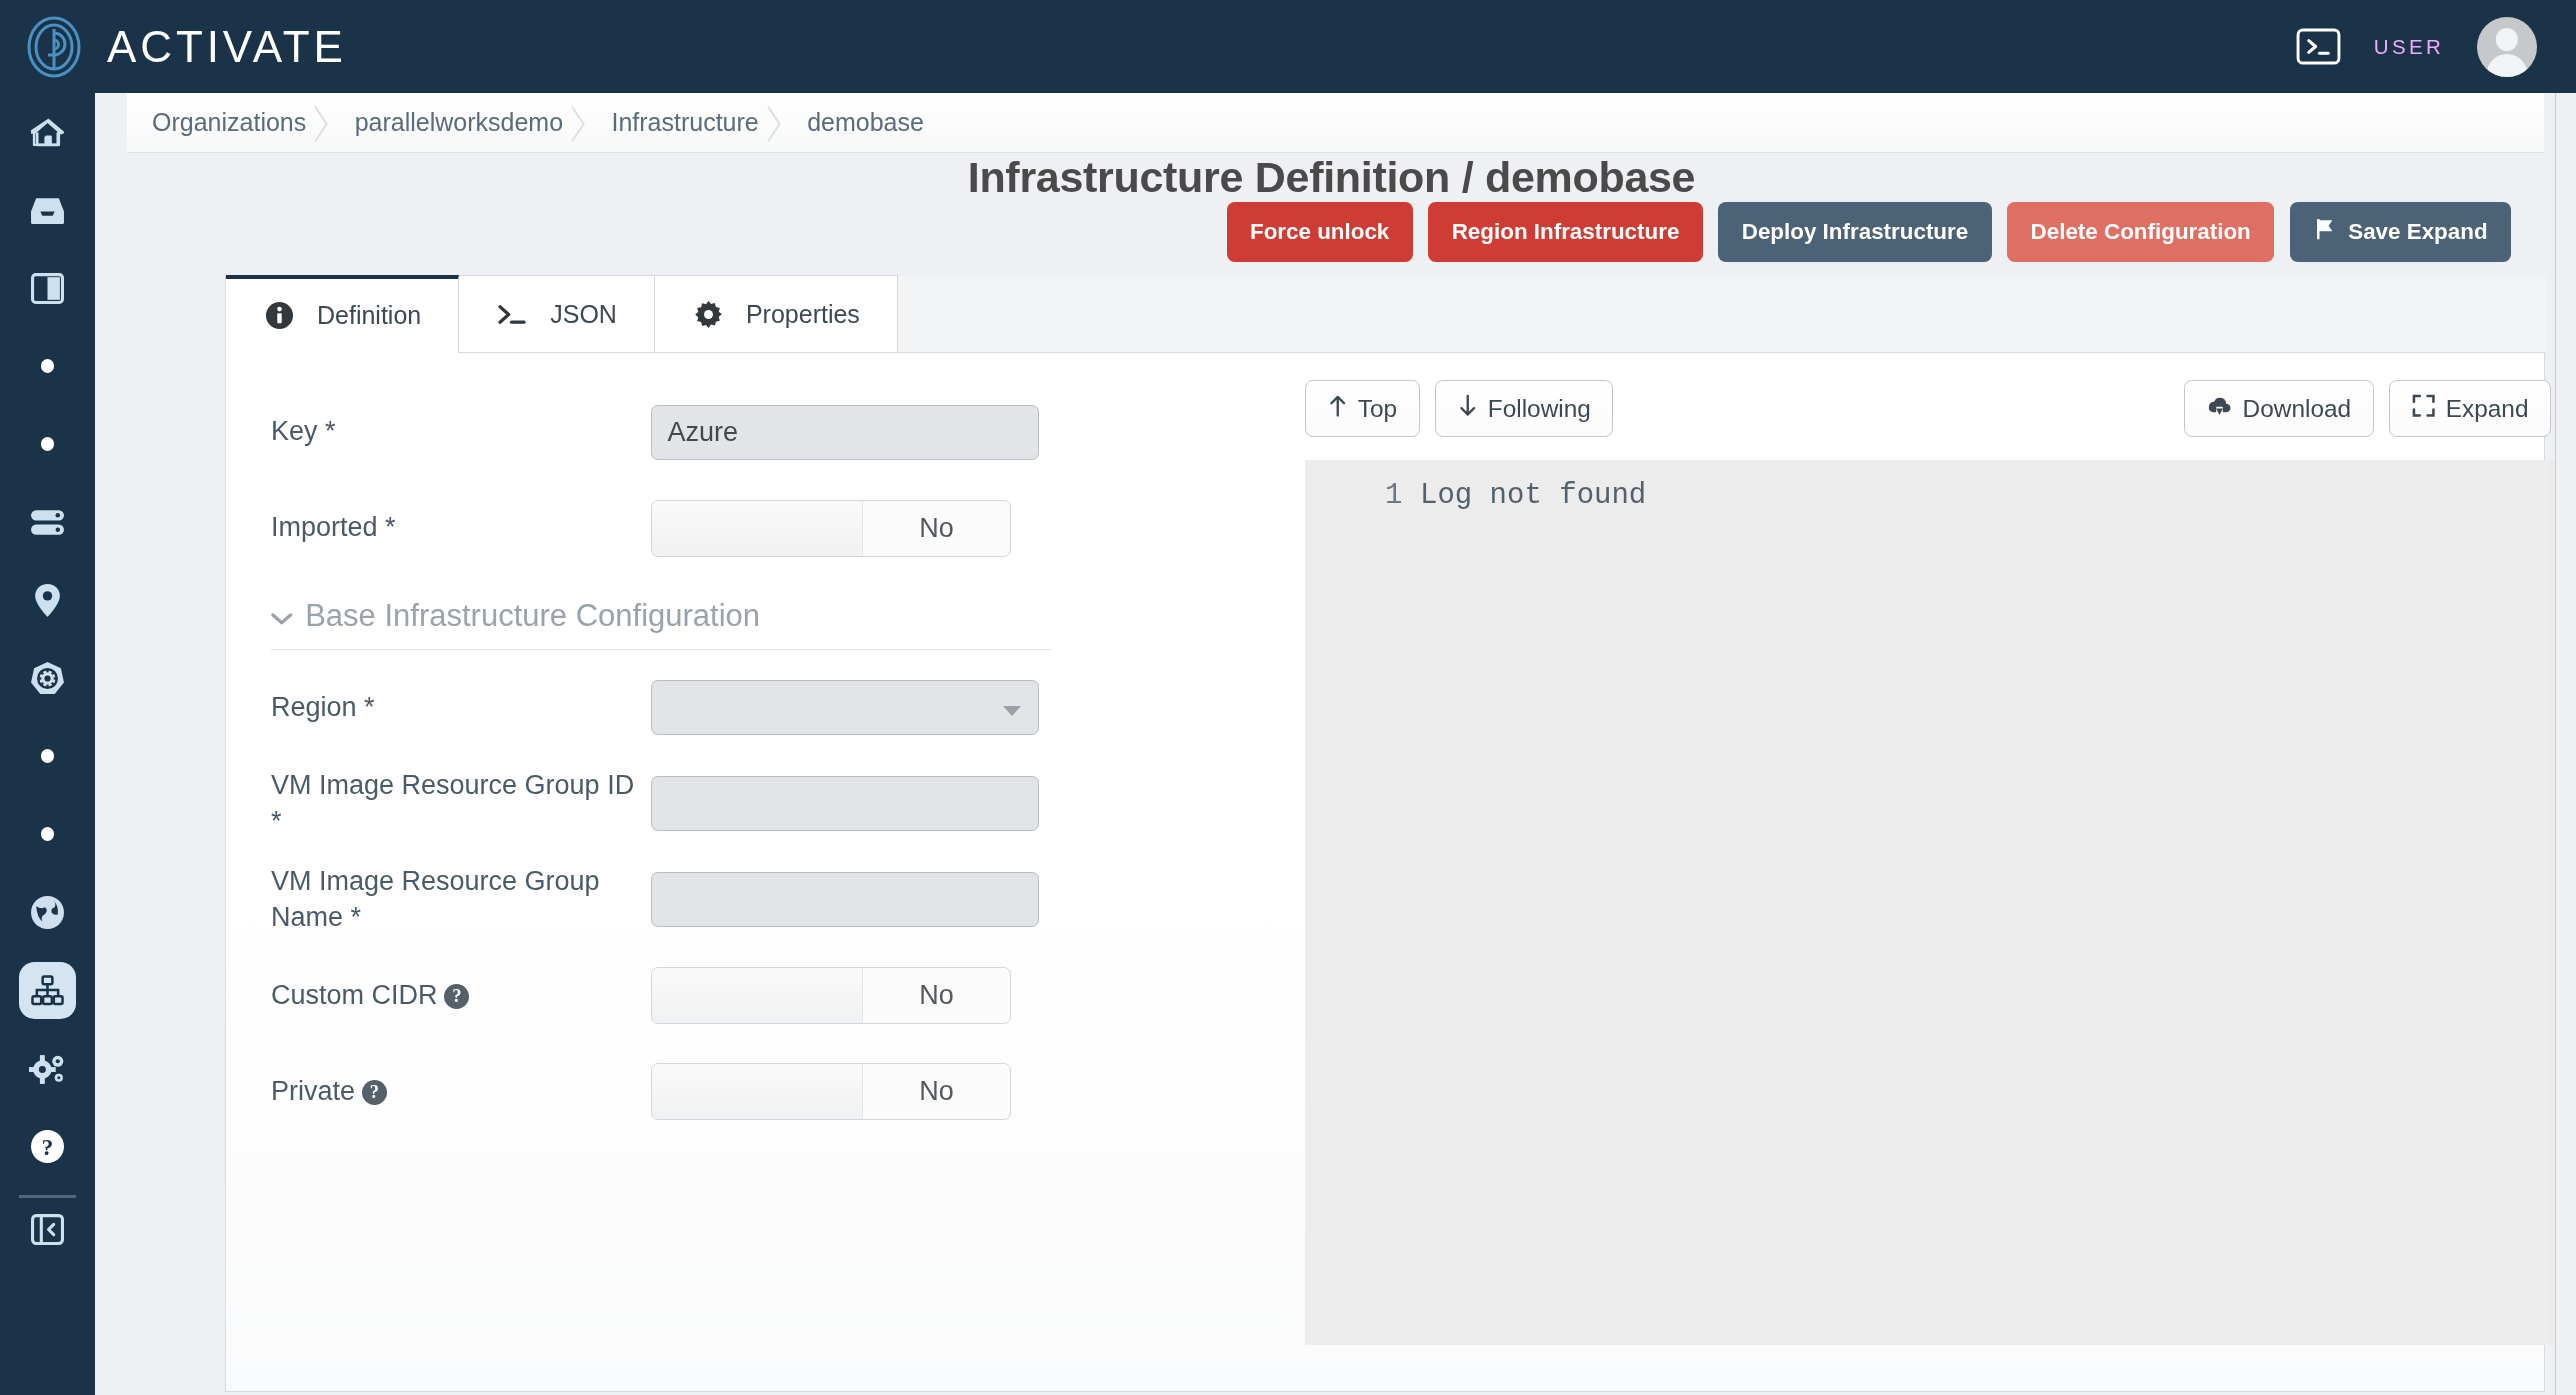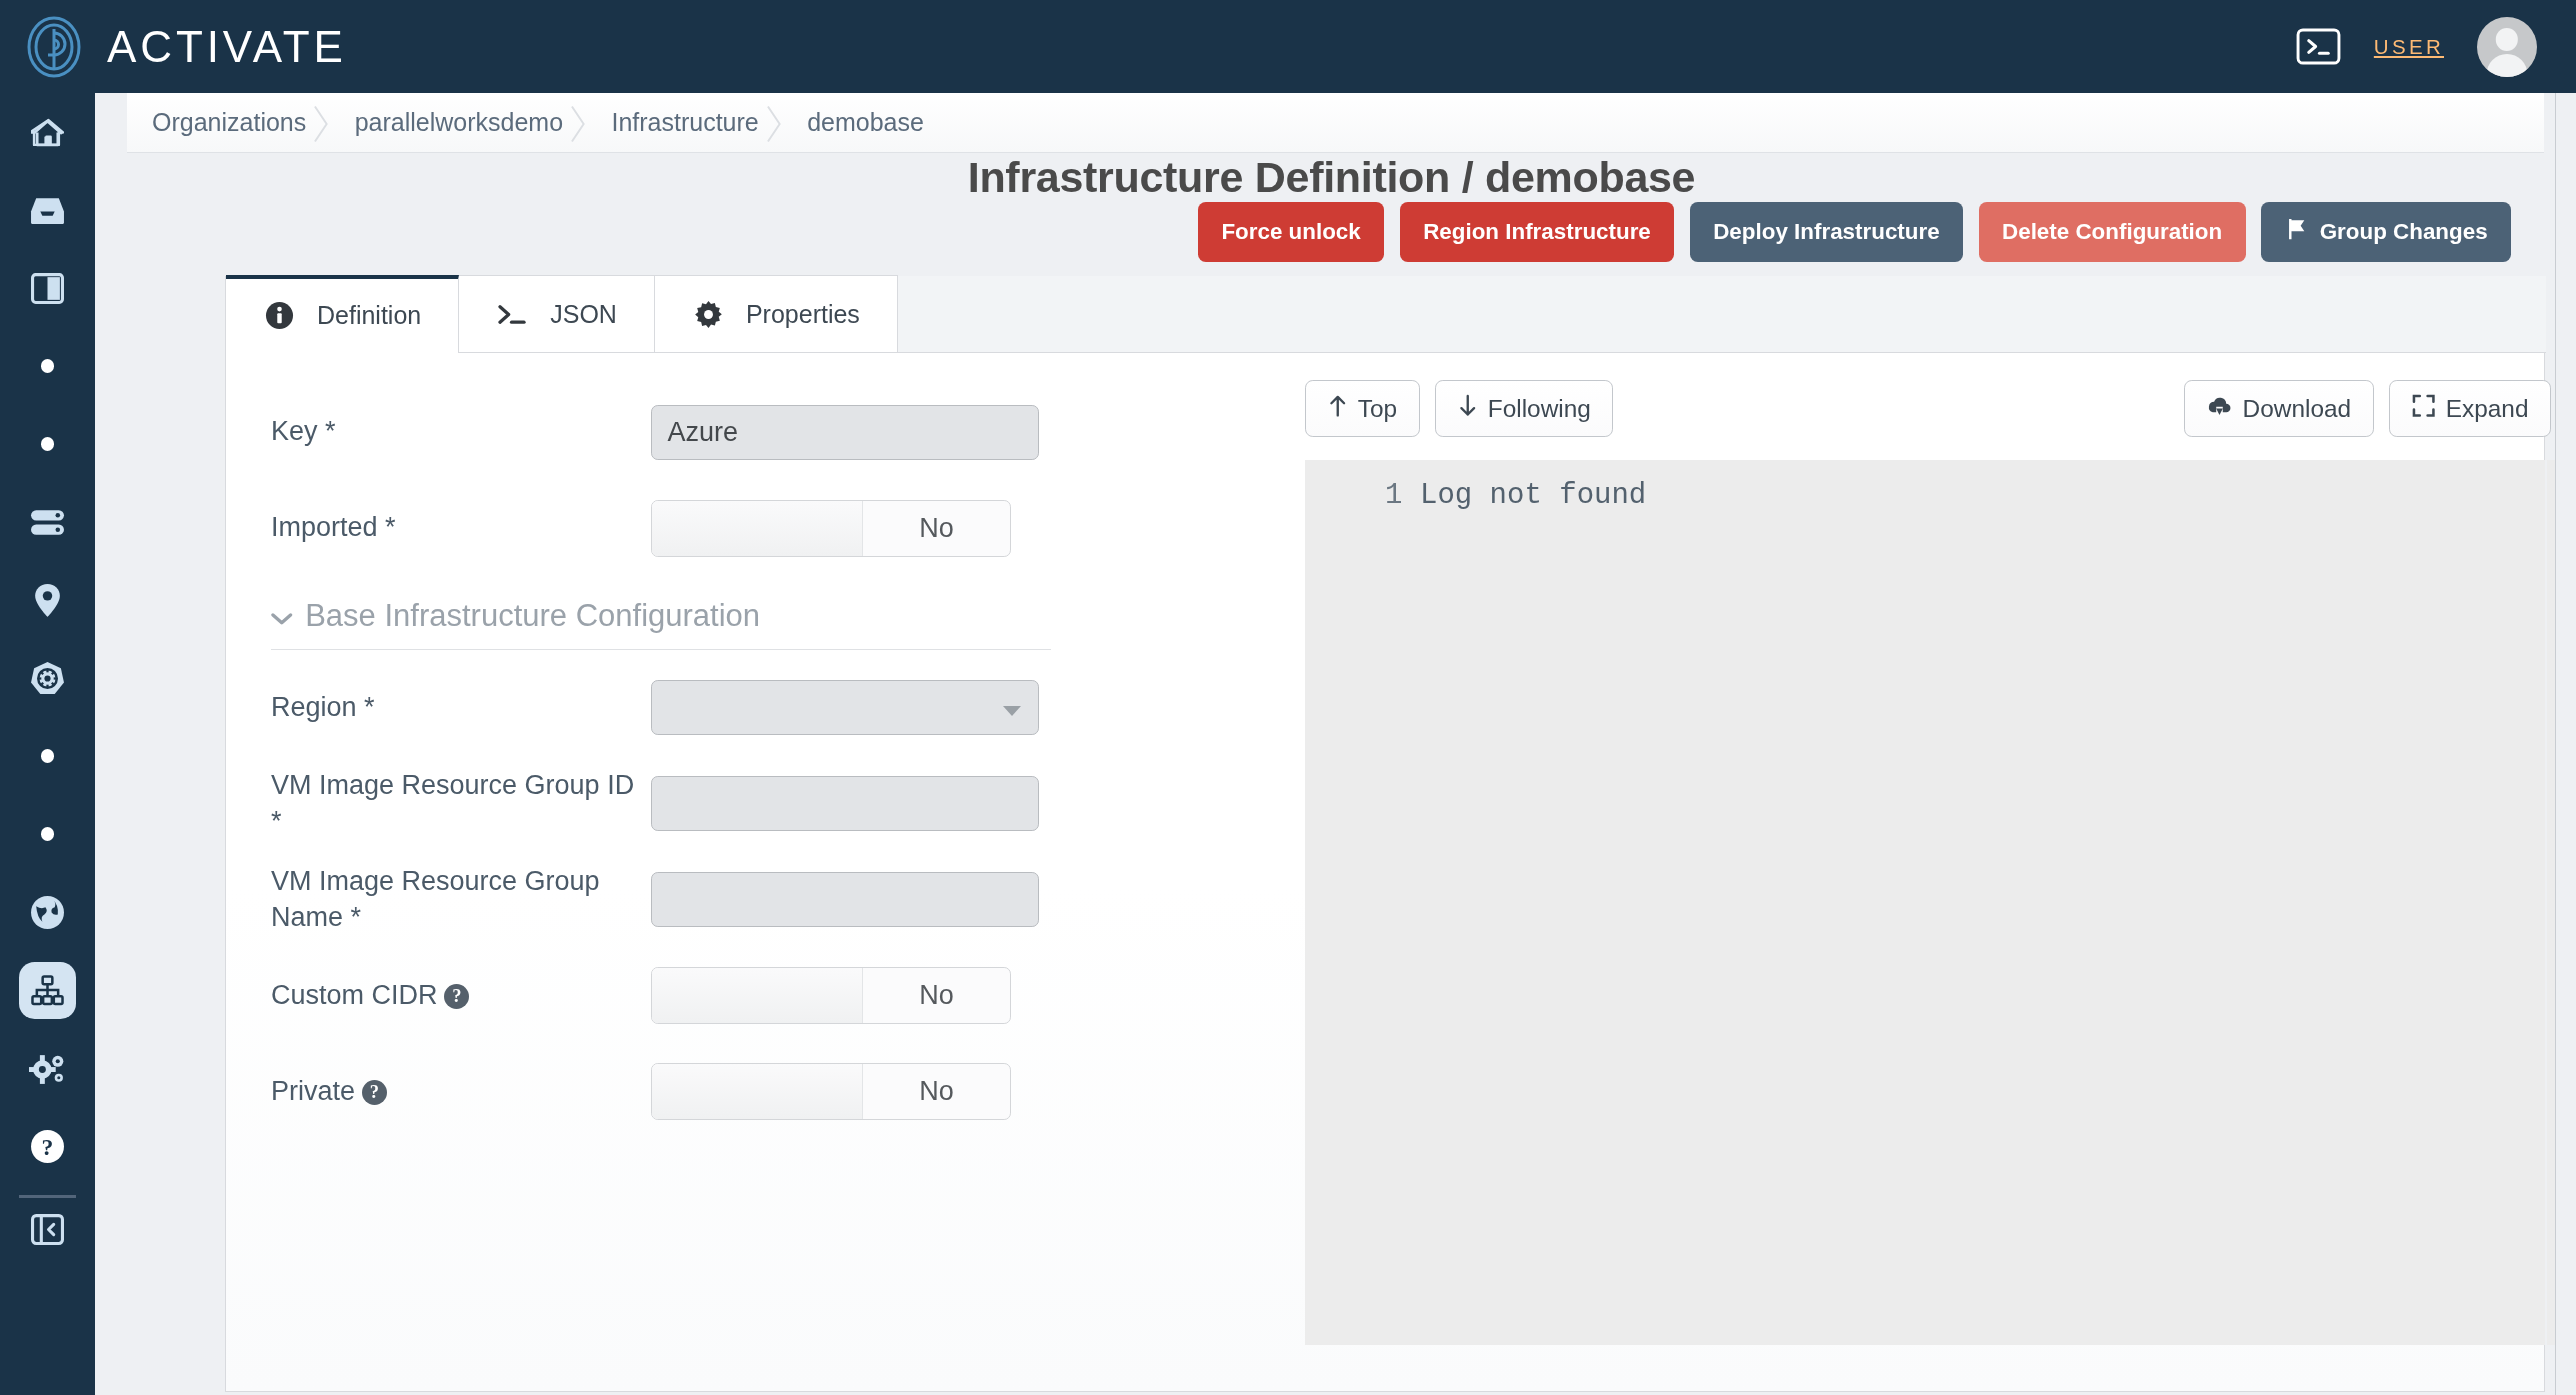--- a/index.html
+++ b/index.html
@@ -28,22 +28,22 @@
     font-size: 44px;
     letter-spacing: 3.9px;
     font-weight: 400;
   }
   .topbar-right {
     margin-left: auto; margin-right: 39px;
     display: flex; align-items: center; gap: 33px;
   }
   .term-icon { width: 45px; height: 37px; }
   .user-label {
-    color: #fdba74; font-size: 20.5px;
-    letter-spacing: 3.3px; font-weight: 500; text-decoration: underline;
+    color: #f0abfc; font-size: 20.5px;
+    letter-spacing: 3.3px; font-weight: 500;
   }
   .avatar {
     width: 60px; height: 60px; border-radius: 50%;
     background: #c6c8ca; position: relative; overflow: hidden;
   }
   .avatar::before {
     content:""; position:absolute; left:50%; top:11.7px;
     width:22.4px; height:22.4px; border-radius:50%;
     background:#f2f3f4; transform:translateX(-50%);
   }
@@ -523,21 +523,21 @@
       </button>
       <button class="btn btn-salmon">
         <span>Delete Configuration</span>
       </button>
       <button class="btn btn-slate">
         <span>
           <svg viewBox="0 0 24 24" width="24.4" height="24.4" fill="#ffffff">
             <path d="M4 2 v20 h2.4 V14 h12.6 L15.4 8.6 19 3.2 H6.4 V2 Z"></path>
           </svg>
         </span>
-        <span>Group Changes</span>
+        <span>Save Expand</span>
       </button>
     </div>
   </div>
 
   <div class="card">
 
     <div class="tabs">
       <div class="tab active">
         <span class="tab-icon">
           <svg viewBox="0 0 30 30" width="29" height="29">

